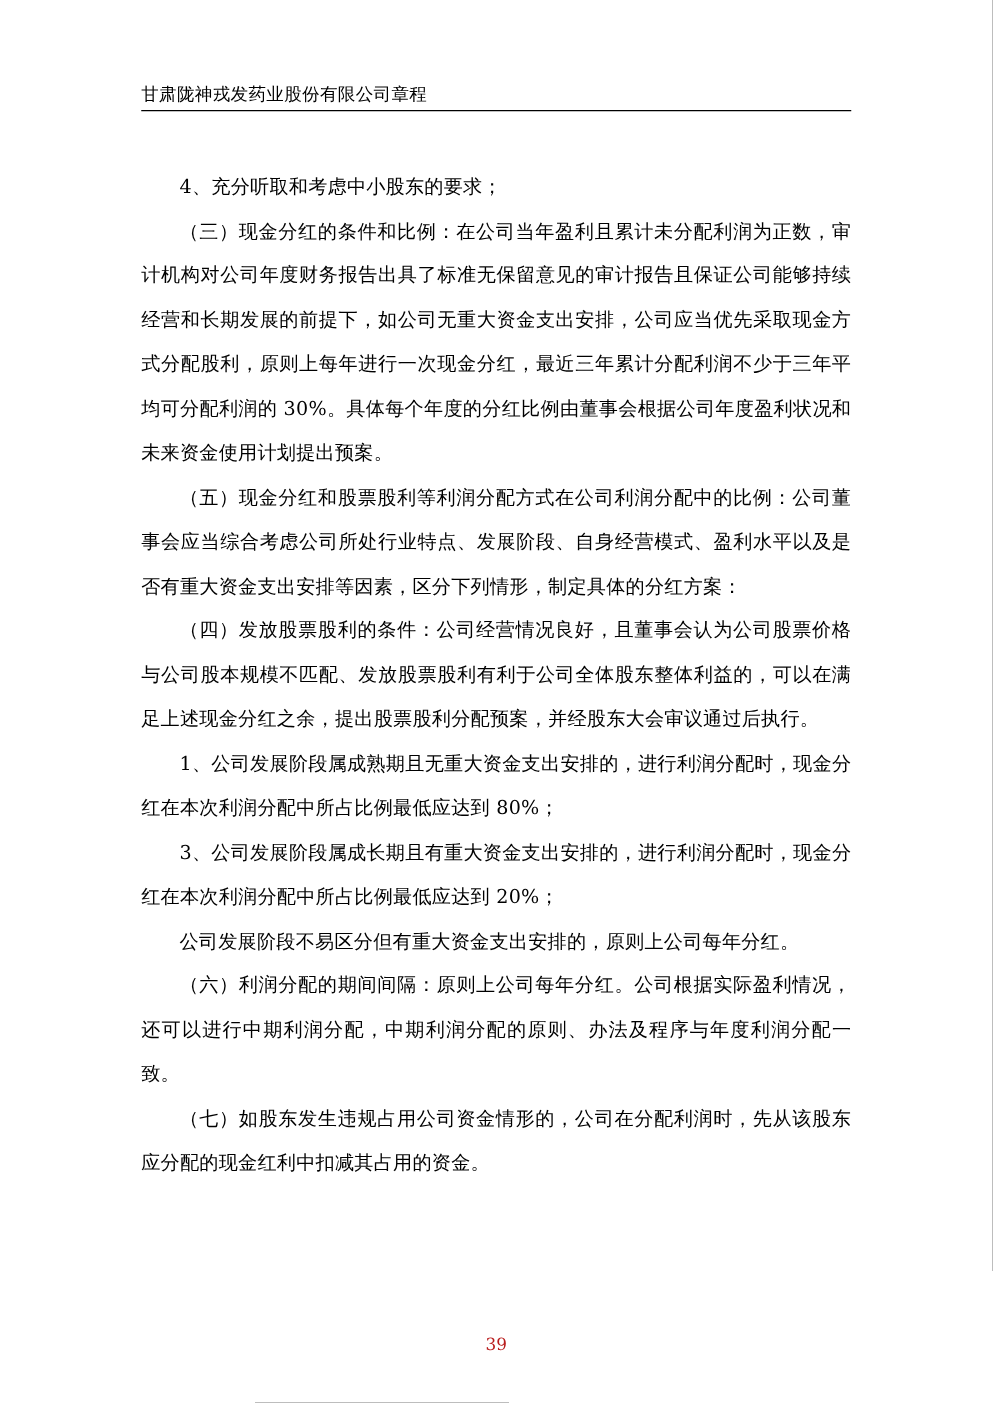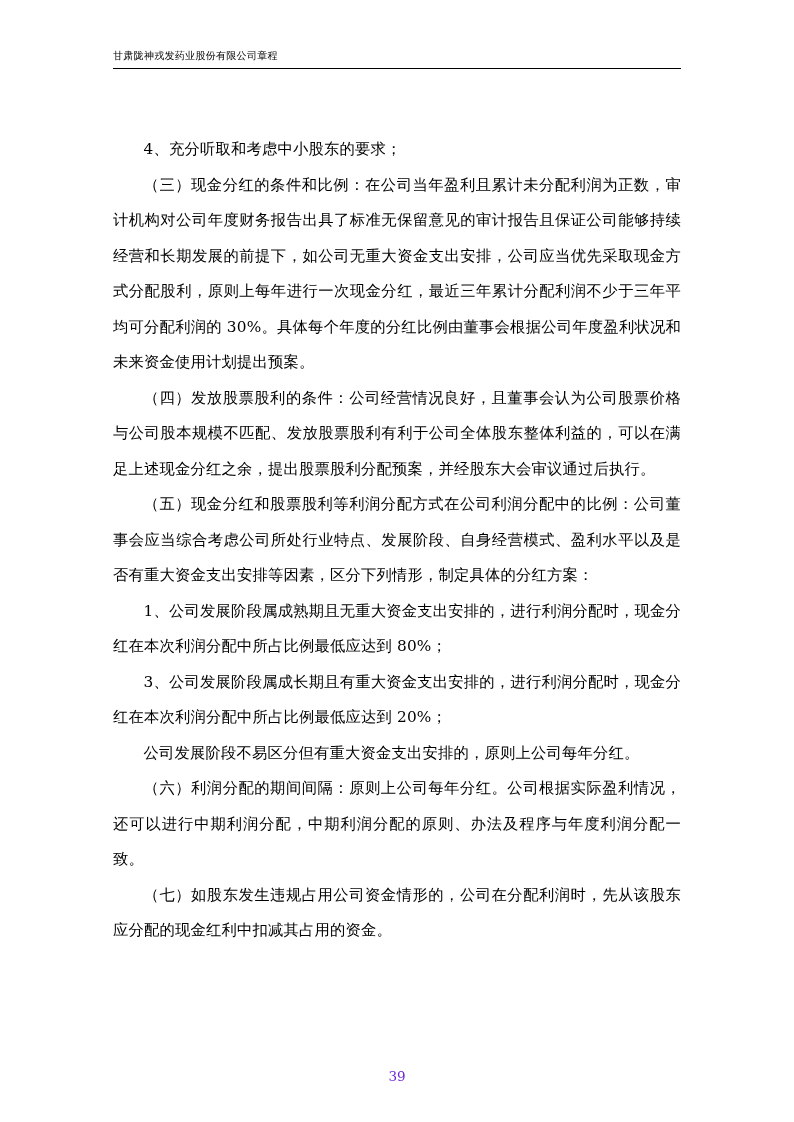--- a/index.html
+++ b/index.html
@@ -30,24 +30,25 @@
     position: absolute;
     left: 113px;
     top: 48px;
     width: 568px;
     box-sizing: border-box;
     border-bottom: 1px solid #000;
     padding-bottom: 4px;
   }
   .header-title {
     font-family: "DejaVu Sans", sans-serif;
-    font-size: 10px;
+    font-size: 14px;
     line-height: 16px;
     color: #000;
     letter-spacing: 0.3px;
+    margin-top: 20px;
   }
   .body-area {
     position: absolute;
     left: 113px;
     top: 92px;
     width: 568px;
     margin-top: 40px;
   }
   p.para {
     margin: 0;
@@ -60,39 +61,39 @@
     letter-spacing: 0.2px;
     font-family: "DejaVu Serif", "Liberation Serif", serif;
   }
   .page-number {
     position: absolute;
     left: 0;
     top: 1068px;
     width: 794px;
     text-align: center;
     font-size: 13.5px;
-    color: #6d28d9;
+    color: #b91c1c;
     font-family: "DejaVu Serif", "Liberation Serif", serif;
   }
 </style>
 </head>
 <body>
 
 <div class="page">
   <div class="page-inner">
 
     <div class="header">
       <div class="header-title">甘肃陇神戎发药业股份有限公司章程</div>
     </div>
 
     <div class="body-area">
       <p class="para">4、充分听取和考虑中小股东的要求；</p>
       <p class="para">（三）现金分红的条件和比例：在公司当年盈利且累计未分配利润为正数，审计机构对公司年度财务报告出具了标准无保留意见的审计报告且保证公司能够持续经营和长期发展的前提下，如公司无重大资金支出安排，公司应当优先采取现金方式分配股利，原则上每年进行一次现金分红，最近三年累计分配利润不少于三年平均可分配利润的 30%。具体每个年度的分红比例由董事会根据公司年度盈利状况和未来资金使用计划提出预案。</p>
+      <p class="para">（五）现金分红和股票股利等利润分配方式在公司利润分配中的比例：公司董事会应当综合考虑公司所处行业特点、发展阶段、自身经营模式、盈利水平以及是否有重大资金支出安排等因素，区分下列情形，制定具体的分红方案：</p>
       <p class="para">（四）发放股票股利的条件：公司经营情况良好，且董事会认为公司股票价格与公司股本规模不匹配、发放股票股利有利于公司全体股东整体利益的，可以在满足上述现金分红之余，提出股票股利分配预案，并经股东大会审议通过后执行。</p>
-      <p class="para">（五）现金分红和股票股利等利润分配方式在公司利润分配中的比例：公司董事会应当综合考虑公司所处行业特点、发展阶段、自身经营模式、盈利水平以及是否有重大资金支出安排等因素，区分下列情形，制定具体的分红方案：</p>
       <p class="para">1、公司发展阶段属成熟期且无重大资金支出安排的，进行利润分配时，现金分红在本次利润分配中所占比例最低应达到 80%；</p>
       <p class="para">3、公司发展阶段属成长期且有重大资金支出安排的，进行利润分配时，现金分红在本次利润分配中所占比例最低应达到 20%；</p>
       <p class="para">公司发展阶段不易区分但有重大资金支出安排的，原则上公司每年分红。</p>
       <p class="para">（六）利润分配的期间间隔：原则上公司每年分红。公司根据实际盈利情况，还可以进行中期利润分配，中期利润分配的原则、办法及程序与年度利润分配一致。</p>
       <p class="para">（七）如股东发生违规占用公司资金情形的，公司在分配利润时，先从该股东应分配的现金红利中扣减其占用的资金。</p>
     </div>
 
     <div class="page-number">39</div>
 
   </div>

